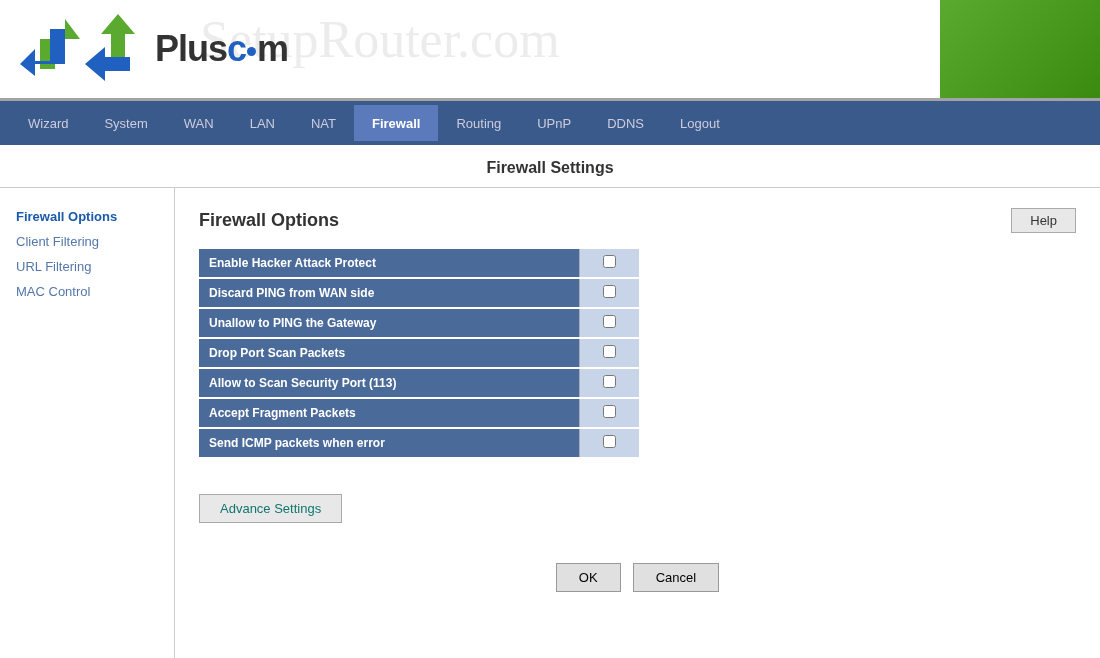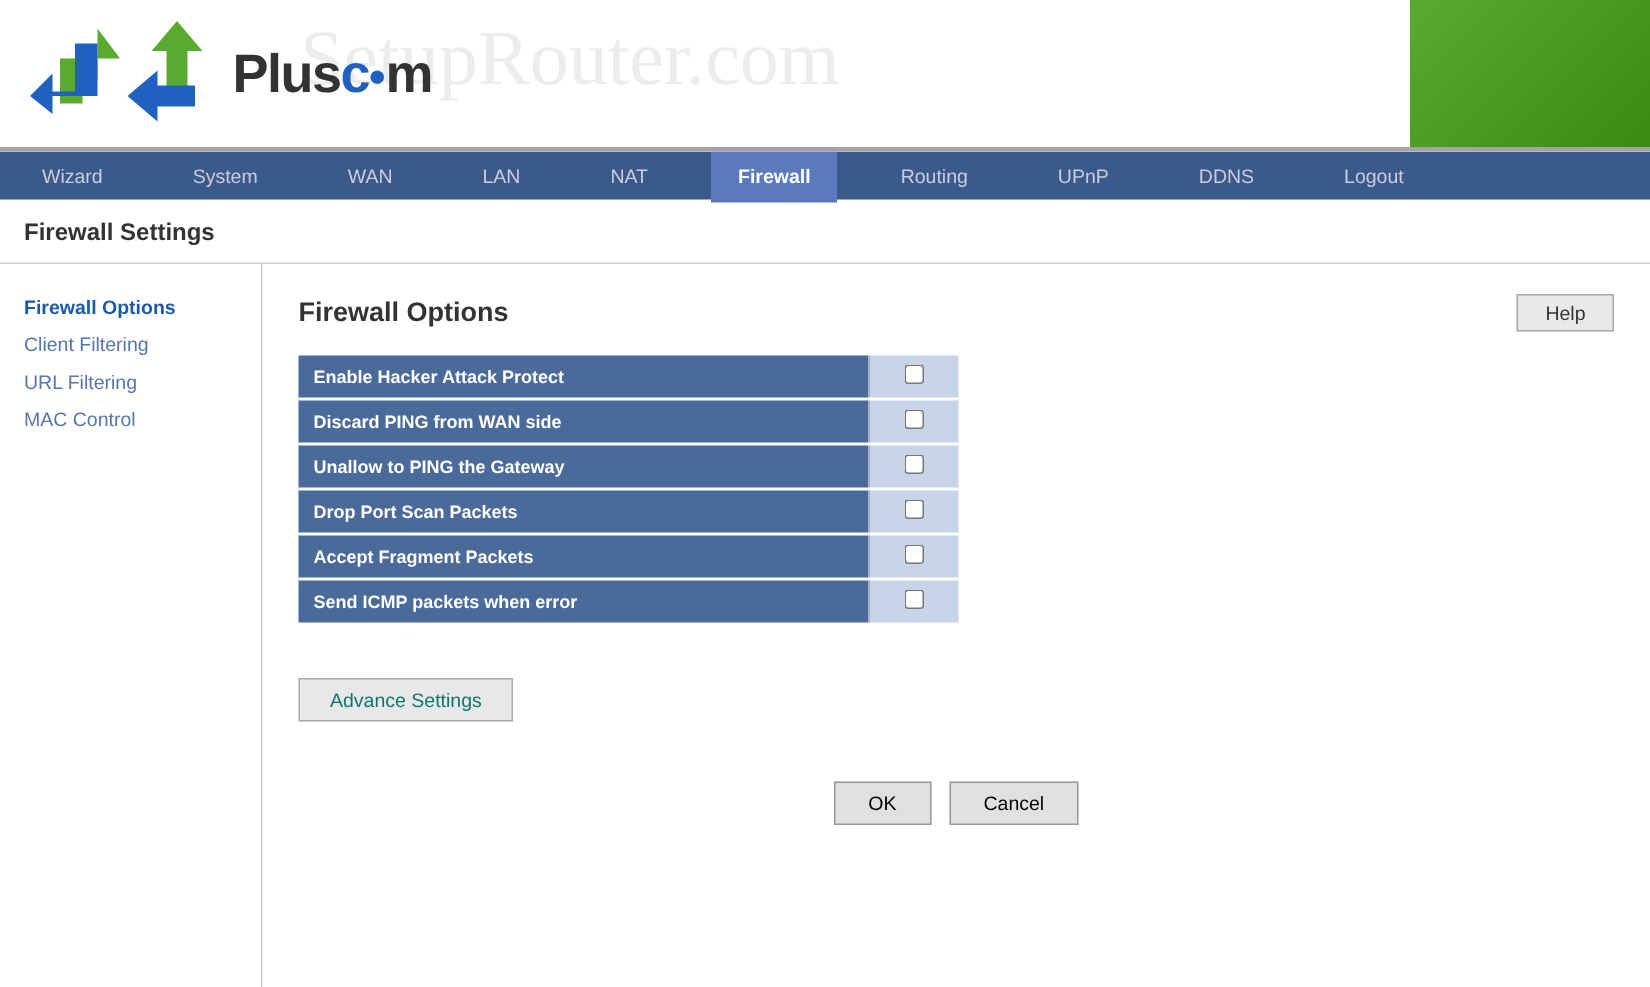--- a/index.html
+++ b/index.html
@@ -5,26 +5,26 @@
     * { margin: 0; padding: 0; box-sizing: border-box; }
     body { font-family: Arial, sans-serif; font-size: 13px; background: #fff; width: 1100px; height: 658px; overflow: hidden; }
 
     
     .header { height: 101px; background: #fff; display: flex; align-items: center; padding: 0 10px; border-bottom: 3px solid #a3a3a3; position: relative; overflow: hidden; }
     .header-logo { display: flex; align-items: center; z-index: 2; }
     .header-watermark { position: absolute; left: 200px; top: 10px; font-size: 52px; color: rgba(180,180,180,0.25); font-family: Georgia, serif; white-space: nowrap; }
     .header-green-bar { position: absolute; right: 0; top: 0; width: 160px; height: 100px; background: linear-gradient(135deg, #5aaa30 0%, #3a8a10 100%); }
 
     
-    .nav { background: #3a5a8c; height: 32px; display: flex; align-items: center; padding: 0 10px; gap: 24px; }
+    .nav { background: #3a5a8c; height: 44px; display: flex; align-items: center; padding: 0 10px; }
     .nav-item { color: #ccd; padding: 0 18px; height: 36px; display: flex; align-items: center; cursor: pointer; font-size: 13px; text-decoration: none; }
     .nav-item.active { background: #5a7abc; color: #fff; font-weight: bold; }
 
     
-    .page-title { padding: 14px 16px 10px 16px; font-size: 16px; font-weight: bold; color: #333; border-bottom: 1px solid #ccc; }
+    .page-title { padding: 14px 16px 10px 16px; font-size: 16px; font-weight: bold; color: #333; border-bottom: 1px solid #ccc; text-align: center; }
 
     
     .content { display: flex; padding: 0; min-height: 500px; }
 
     
     .sidebar { width: 175px; border-right: 1px solid #ccc; padding: 16px 12px; }
     .sidebar-item { padding: 5px 4px; font-size: 13px; cursor: pointer; }
     .sidebar-item.active { color: #1a5aaa; font-weight: bold; }
     .sidebar-item:not(.active) { color: #5577aa; }
 
@@ -131,20 +131,24 @@
           </tr>
           <tr>
             <td>Unallow to PING the Gateway</td>
             <td><input type="checkbox" style=""></td>
           </tr>
           <tr>
             <td>Drop Port Scan Packets</td>
             <td><input type="checkbox" style=""></td>
           </tr>
           <tr>
+            <td>Allow to Scan Security Port (113)</td>
+            <td><input type="checkbox" style=""></td>
+          </tr>
+          <tr>
             <td>Accept Fragment Packets</td>
             <td><input type="checkbox" style=""></td>
           </tr>
           <tr>
             <td>Send ICMP packets when error</td>
             <td><input type="checkbox" style=""></td>
           </tr>
         </tbody>
     </table>
 

